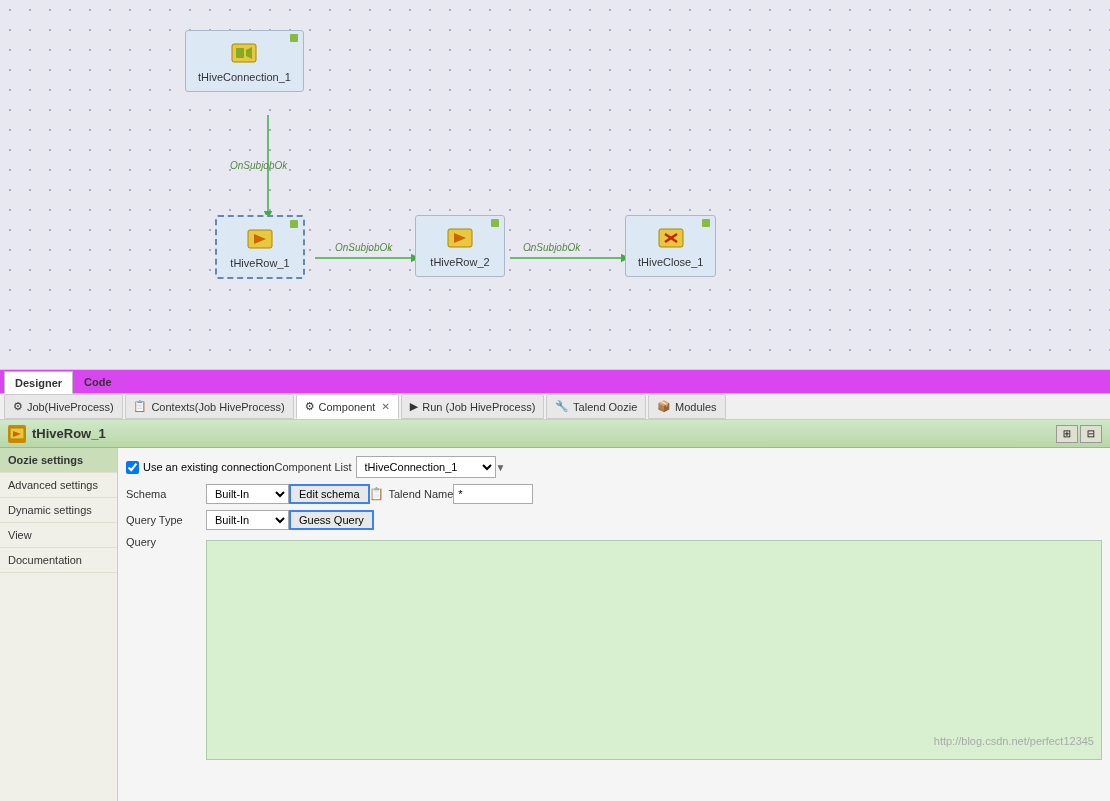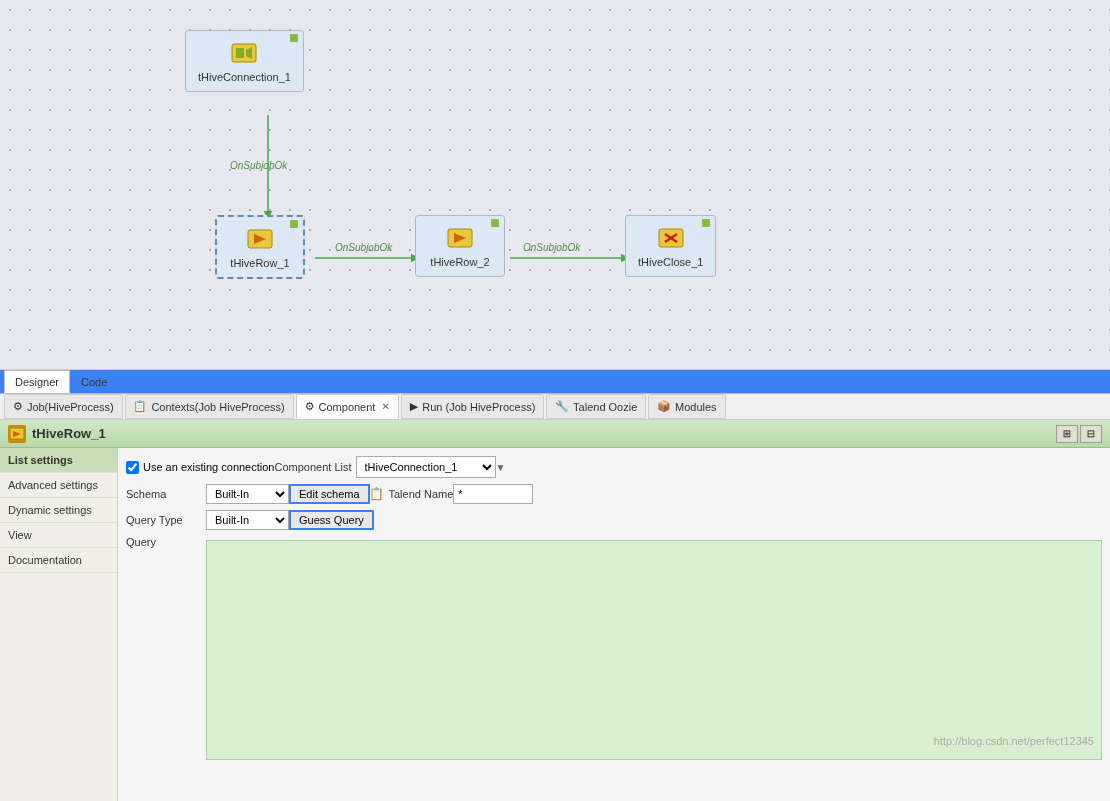--- a/index.html
+++ b/index.html
@@ -58,26 +58,27 @@
     
     .connection-label {
       position: absolute;
       font-size: 10px;
       color: #558844;
       font-style: italic;
     }
 
     
     #tabs-bar {
-      background: #3b82f6;
+      background: #d946ef;
       border-bottom: 1px solid #bbb;
       display: flex;
-      align-items: flex-start;
+      align-items: flex-end;
       height: 24px;
       padding: 0 4px;
+      font-weight: bold;
     }
     .tab {
       padding: 3px 10px;
       font-size: 11px;
       cursor: pointer;
       border: 1px solid transparent;
       background: transparent;
       color: #333;
       height: 100%;
       display: flex;
@@ -400,21 +401,21 @@
   <span class="title-text">tHiveRow_1</span>
   <div class="title-grid-buttons">
     <div class="grid-btn">⊞</div>
     <div class="grid-btn">⊟</div>
   </div>
 </div>
 
 <div id="component-panel">
 
   <div id="left-sidebar">
-    <div class="sidebar-item active">List settings</div>
+    <div class="sidebar-item active">Oozie settings</div>
     <div class="sidebar-item">Advanced settings</div>
     <div class="sidebar-item">Dynamic settings</div>
     <div class="sidebar-item">View</div>
     <div class="sidebar-item">Documentation</div>
   </div>
 
   <div id="main-content">
 
     <div class="form-row">
       <label class="form-checkbox-label">

